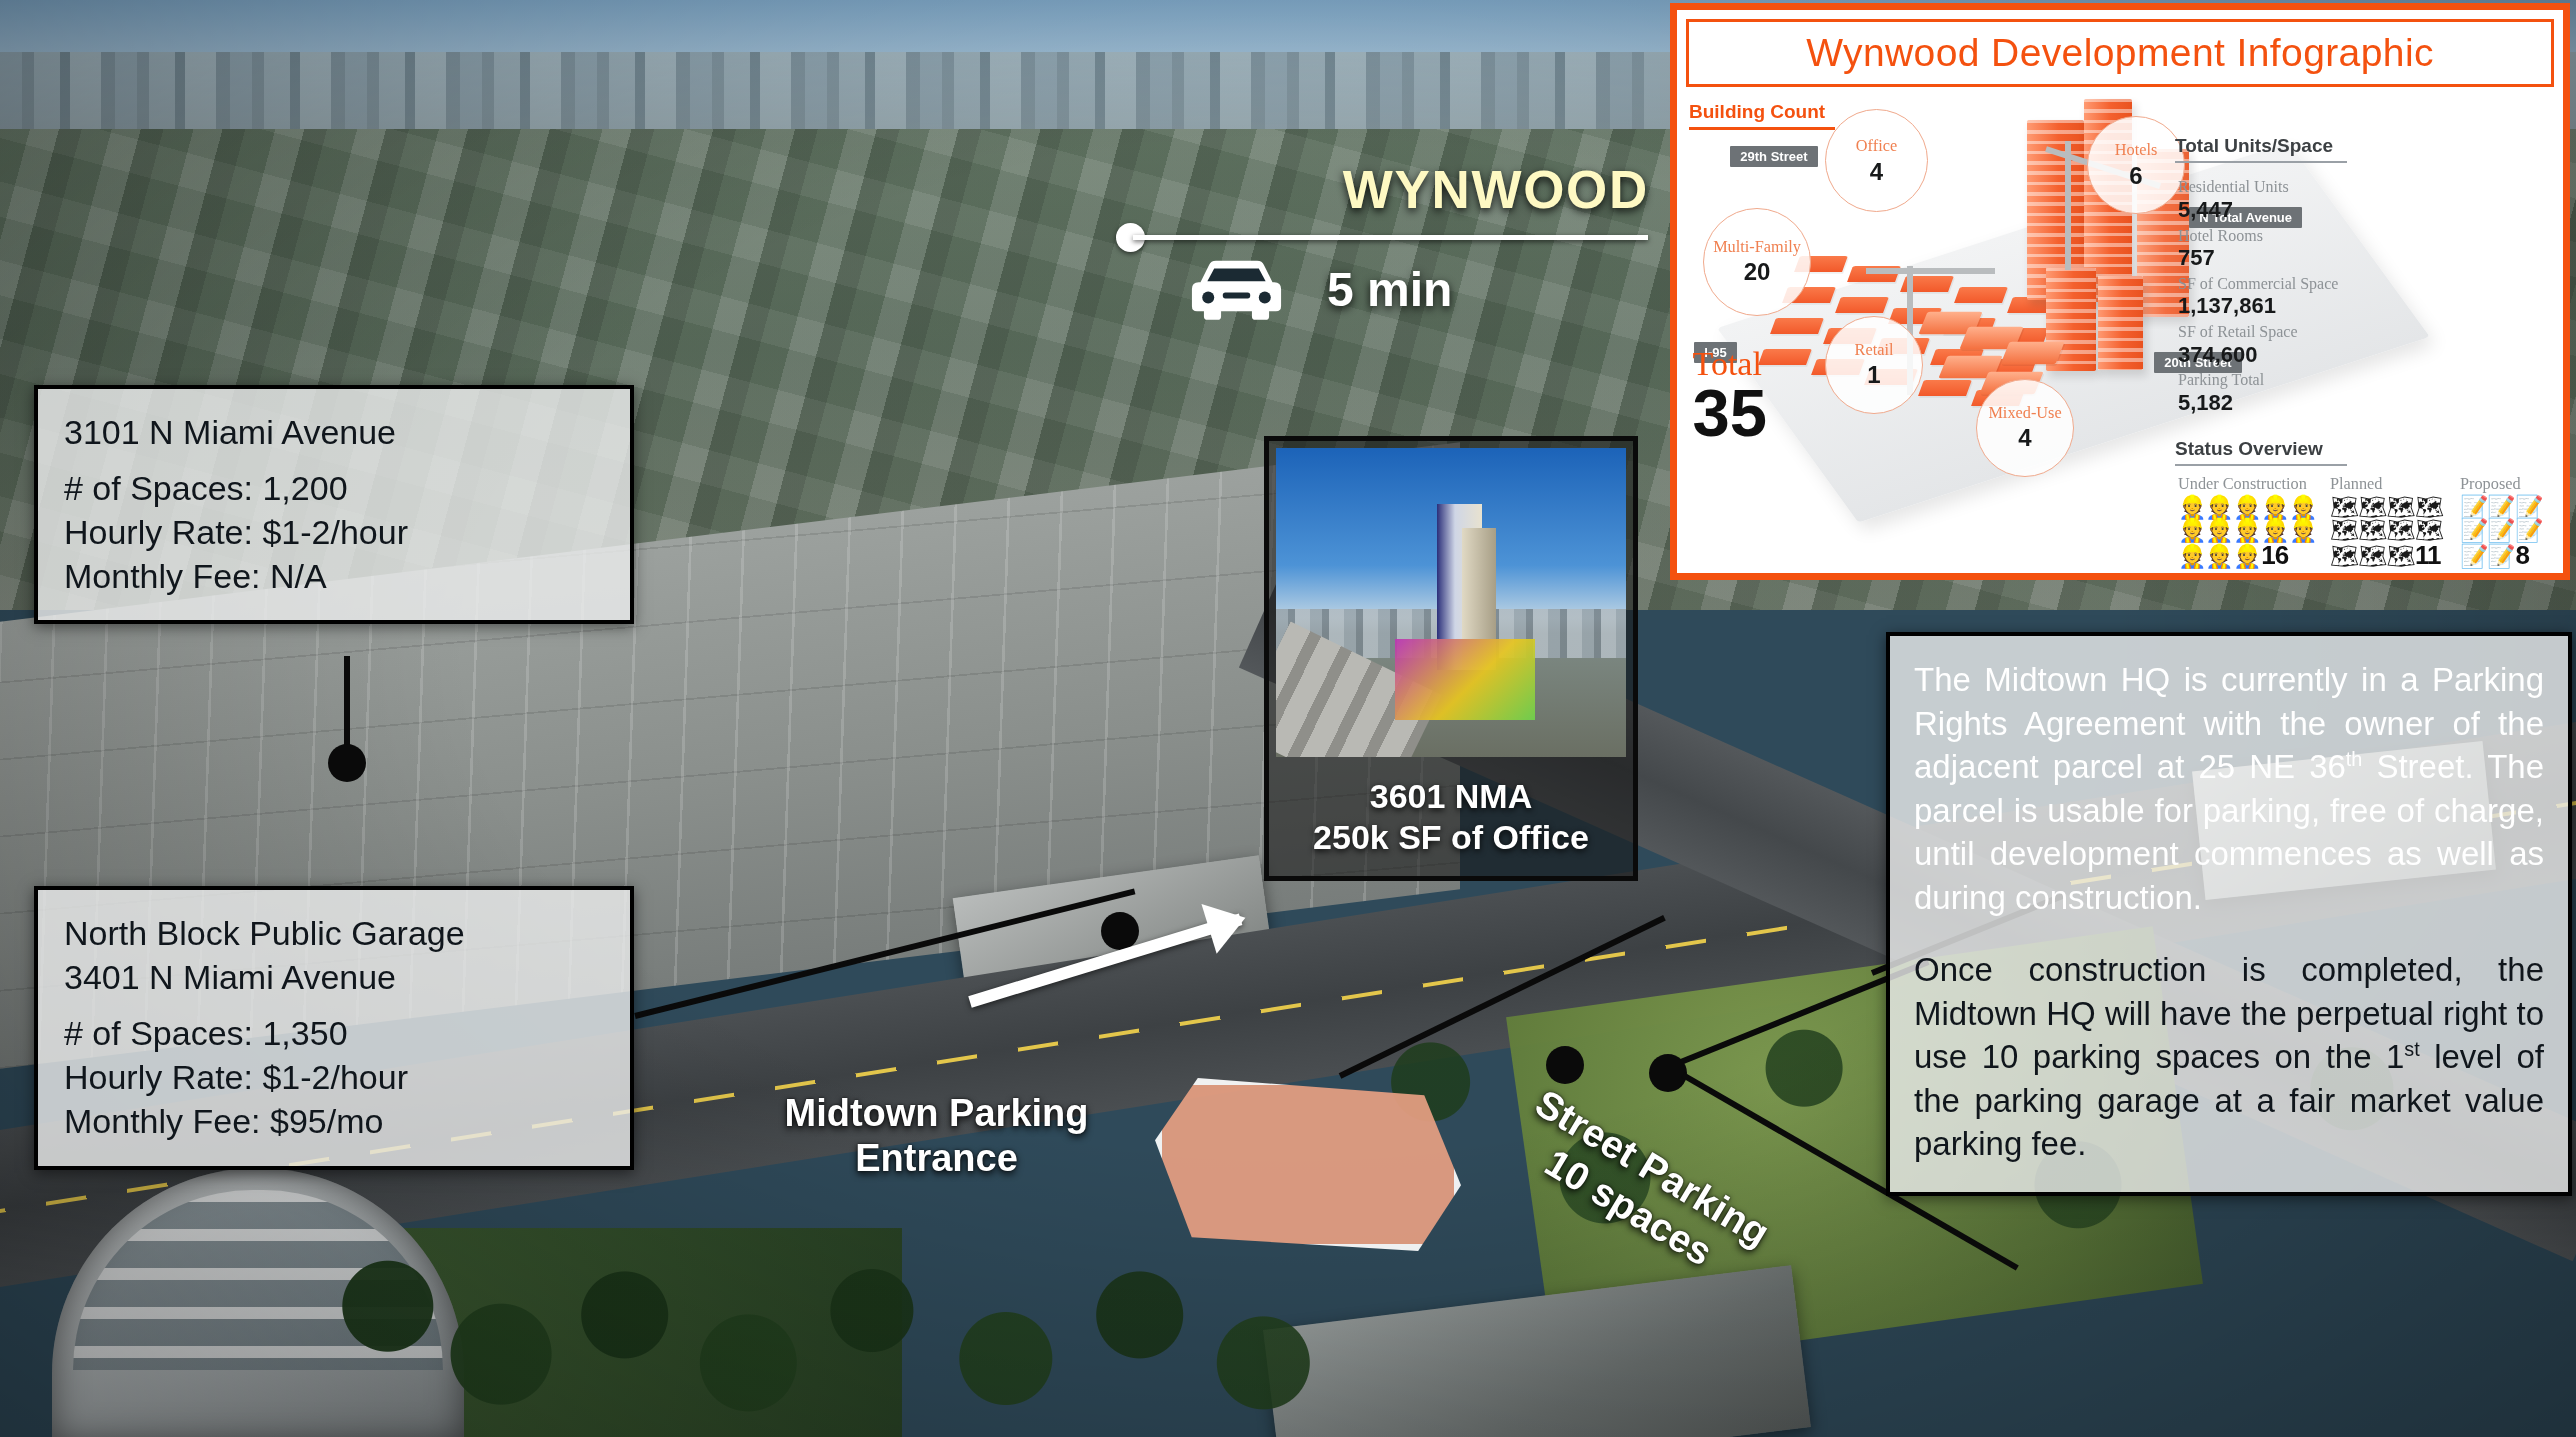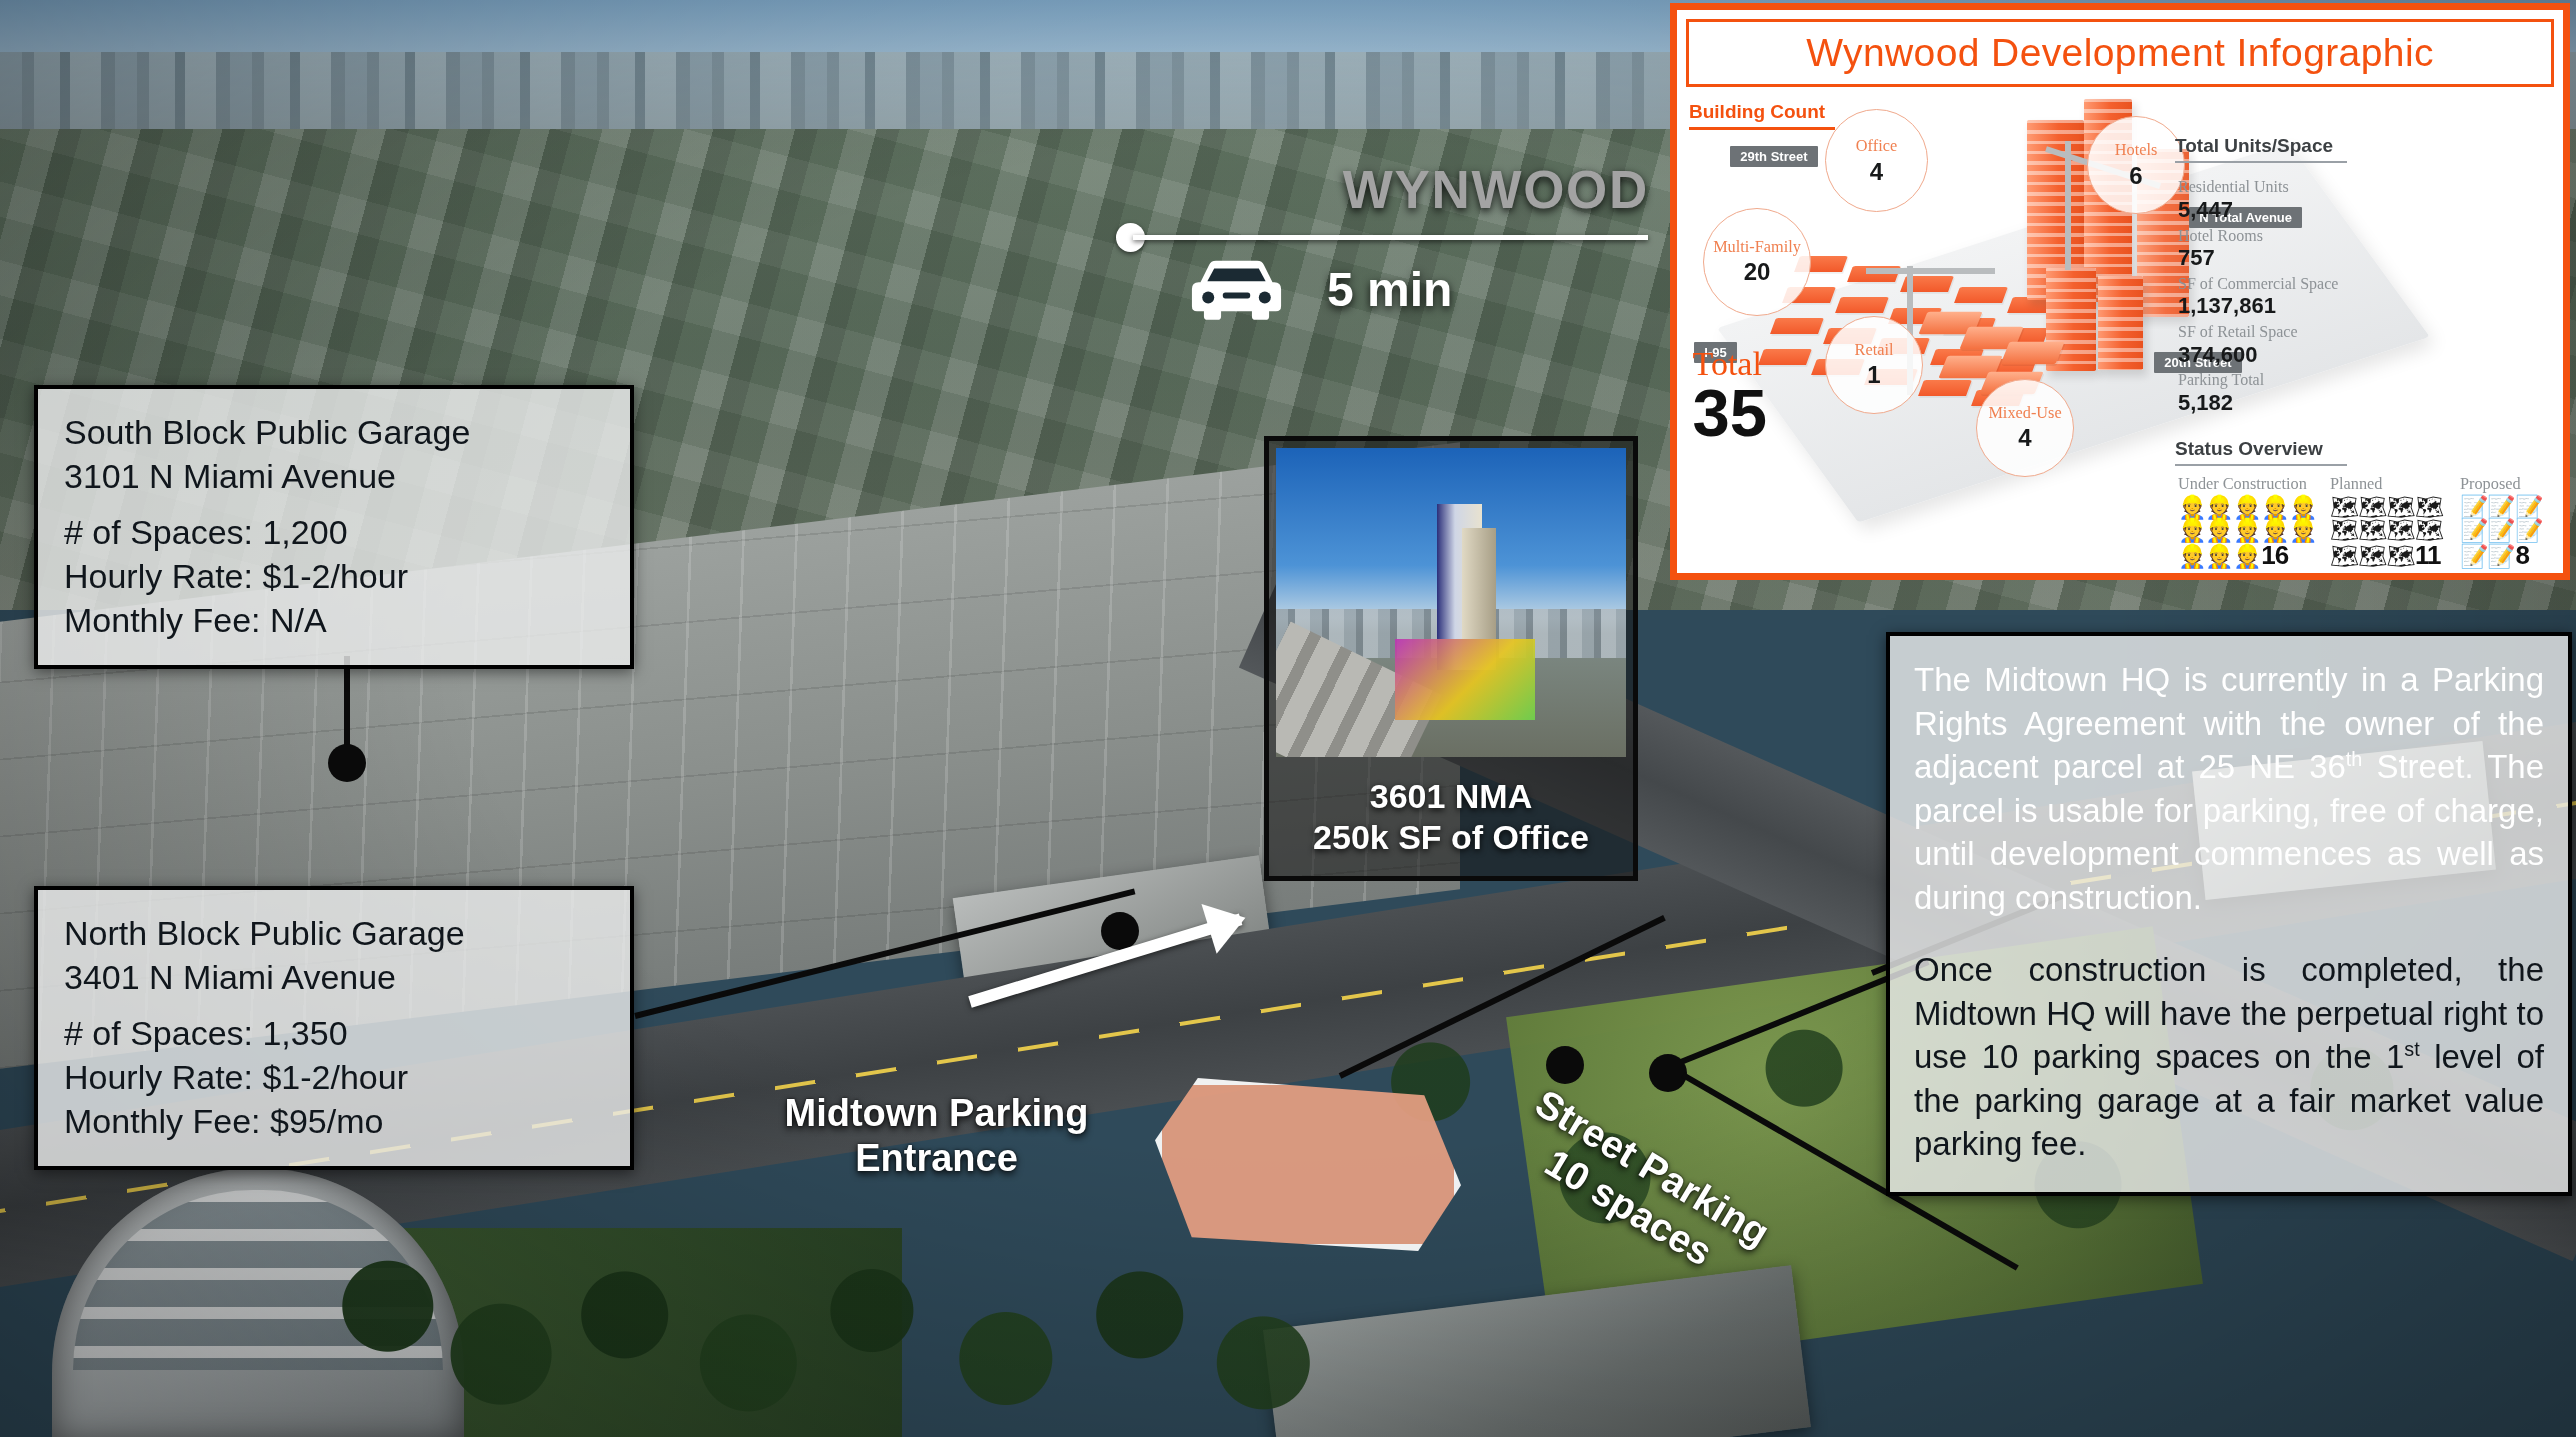--- a/index.html
+++ b/index.html
@@ -143,21 +143,21 @@
   .callout .pad{padding:20.6px 26px 22px 26px;}
   .gap{height:12px;}
 
   
   .conn{position:absolute;background:#0a0a0a;transform-origin:0 50%;height:6px;}
   .dot{position:absolute;width:38px;height:38px;border-radius:50%;background:#0a0a0a;}
 
   
   .wyn-wrap{position:absolute;left:1202px;top:159px;width:447px;}
   .wyn-title{
-    color:#a3a3a3;font-size:53px;font-weight:bold;letter-spacing:1.7px;
+    color:#fef9c3;font-size:53px;font-weight:bold;letter-spacing:1.7px;
     text-align:right;text-shadow:0 2.6px 8.6px rgba(0,0,0,.85);
   }
   .wyn-rule{
     position:absolute;left:-69px;top:76px;width:515px;height:5.2px;background:#fff;
     box-shadow:0 1.7px 5.2px rgba(0,0,0,.6);
   }
   .wyn-knob{
     position:absolute;left:-86px;top:64px;width:29px;height:29px;border-radius:50%;
     background:#fff;box-shadow:0 1.7px 5.2px rgba(0,0,0,.6);
   }
@@ -362,21 +362,20 @@
         <circle cx="27" cy="52" r="7" fill="#1b2a33"></circle>
         <circle cx="93" cy="52" r="7" fill="#1b2a33"></circle>
         <rect x="44" y="46" width="32" height="7" rx="3" fill="#1b2a33"></rect>
       </svg>
       <span class="wyn-min">5 min</span>
     </div>
   </div>
 
   <div class="callout" style="left:34px;top:385px;width:592px;">
     <div class="pad">
-      <div class="line">South Block Public Garage</div>
       <div class="line">3101 N Miami Avenue</div>
       <div class="gap"></div>
       <div class="line"># of Spaces: 1,200</div>
       <div class="line">Hourly Rate: $1-2/hour</div>
       <div class="line">Monthly Fee: N/A</div>
     </div>
   </div>
 
   <div class="callout" style="left:34px;top:886px;width:592px;">
     <div class="pad">

